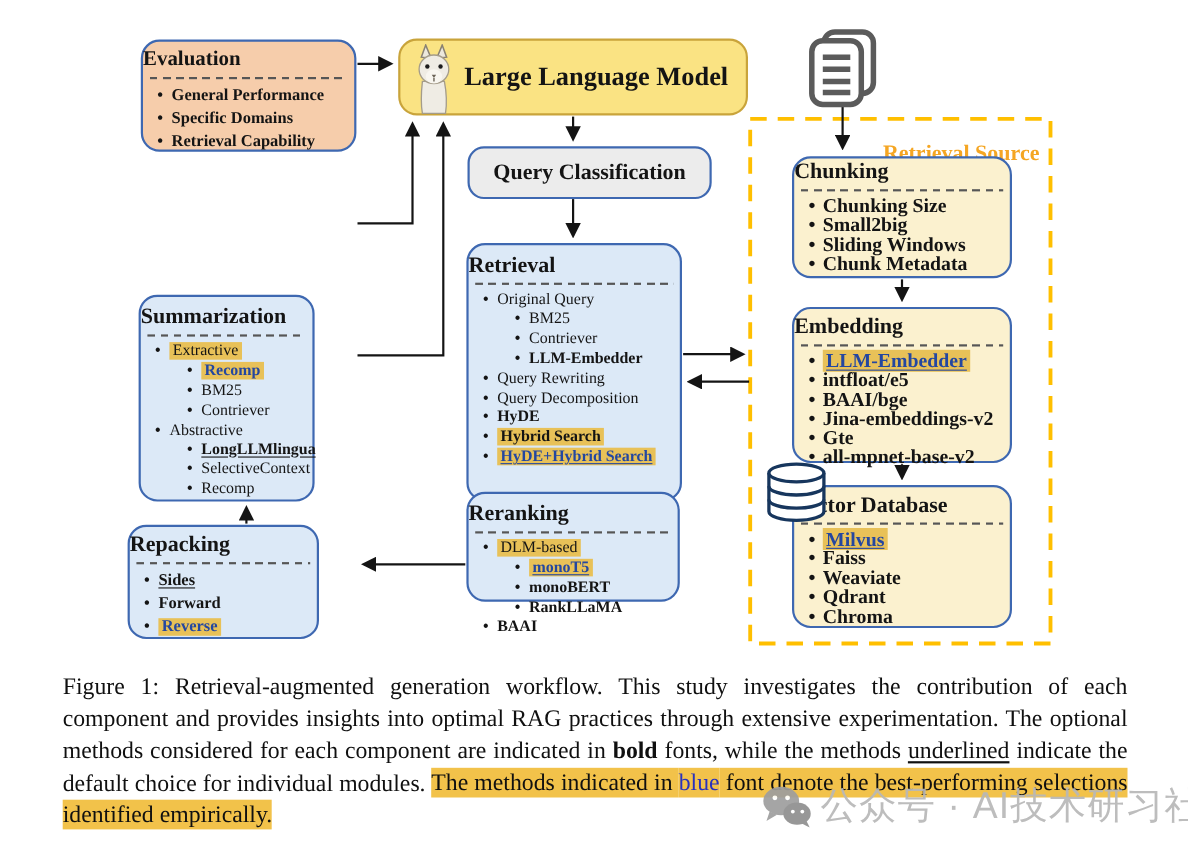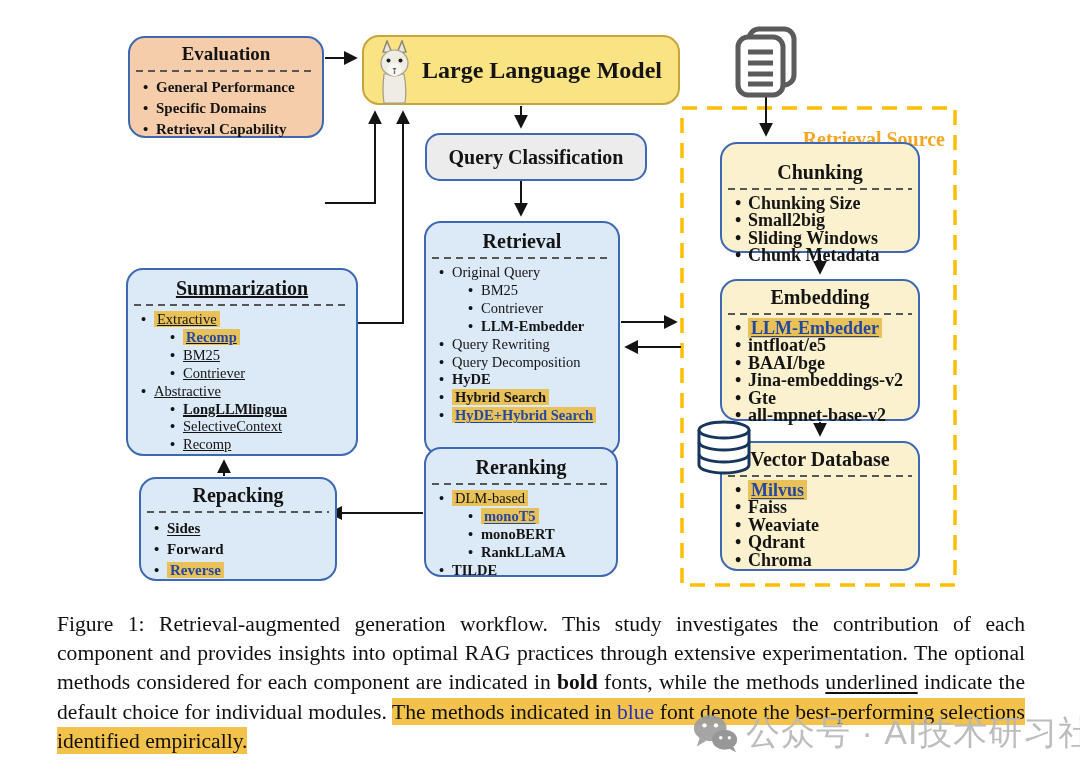--- a/index.html
+++ b/index.html
@@ -6,21 +6,21 @@
   #stage{position:relative;width:1080px;height:774px;background:#fff;overflow:hidden;
          font-family:"Liberation Serif", serif;color:#141414;}
   #overlay{position:absolute;left:0;top:0;z-index:1;}
   .dbox{position:absolute;z-index:2;box-sizing:border-box;
         border:2px solid var(--box-border-blue,#3E68B1);border-radius:17px;
         background:var(--fill-blue,#DCE9F7);}
   .peach{background:var(--fill-peach,#F6CDAB);}
   .green{background:var(--fill-green,#C9E6C0);}
   .cream{background:var(--fill-cream,#FBF1CF);}
   .grayfill{background:var(--fill-gray,#ECECEC);}
-  .ttl{text-align:center;font-weight:bold;font-size:20px;padding-top:6px;line-height:24px;}
+  .ttl{font-weight:bold;font-size:20px;padding-top:6px;line-height:24px;}
   .sep{height:2px;margin:4px 6px 5px 6px;
        background:repeating-linear-gradient(90deg,#565656 0 7px,transparent 7px 12px);}
   .dbox ul{list-style:none;margin:2px 0 0 0;padding:0 4px 0 13px;}
   .dbox li{position:relative;padding-left:13px;font-size:15px;line-height:21px;}
   .dbox li::before{content:"\2022";position:absolute;left:0;font-weight:bold;}
   .dbox li.ind{margin-left:29px;}
   .tight li{font-size:14.5px;line-height:17.9px;}
   .rsbox li{font-size:18px;line-height:17.4px;}
   .itxt.b{font-weight:bold;}
   .itxt.u{text-decoration:underline;text-underline-offset:2px;}
@@ -99,36 +99,36 @@
     <div class="ttl" style="font-size:19px;padding-top:4px">Evaluation</div>
     <div class="sep"></div>
     <ul style="line-height:20.4px">
         <li><span class="itxt b">General Performance</span></li>
         <li><span class="itxt b">Specific Domains</span></li>
         <li><span class="itxt b">Retrieval Capability</span></li>
       </ul>
   </div>
 
 
-  <div class="dbox tight" style="left:126px;top:268px;width:232px;height:188px;text-decoration:underline;">
+  <div class="dbox tight" style="left:126px;top:268px;width:160px;height:188px;">
     <div class="ttl">Summarization</div>
     <div class="sep"></div>
     <ul>
         <li><span class="itxt hl">Extractive</span></li>
         <li class="ind"><span class="itxt b hl blue">Recomp</span></li>
         <li class="ind"><span class="itxt">BM25</span></li>
         <li class="ind"><span class="itxt">Contriever</span></li>
         <li><span class="itxt">Abstractive</span></li>
         <li class="ind"><span class="itxt b u">LongLLMlingua</span></li>
         <li class="ind"><span class="itxt">SelectiveContext</span></li>
         <li class="ind"><span class="itxt">Recomp</span></li>
       </ul>
   </div>
 
-  <div class="dbox" style="left:139px;top:477px;width:198px;height:104px;">
+  <div class="dbox" style="left:116px;top:477px;width:174px;height:104px;">
     <div class="ttl" style="padding-top:4px">Repacking</div>
     <div class="sep"></div>
     <ul>
         <li><span class="itxt b u">Sides</span></li>
         <li><span class="itxt b">Forward</span></li>
         <li><span class="itxt b hl blue">Reverse</span></li>
       </ul>
   </div>
 
   <div class="dbox tight" style="left:424px;top:221px;width:196px;height:235px;">
@@ -140,36 +140,36 @@
         <li class="ind"><span class="itxt">Contriever</span></li>
         <li class="ind"><span class="itxt b">LLM-Embedder</span></li>
         <li><span class="itxt">Query Rewriting</span></li>
         <li><span class="itxt">Query Decomposition</span></li>
         <li><span class="itxt b">HyDE</span></li>
         <li><span class="itxt b hl">Hybrid Search</span></li>
         <li><span class="itxt b u hl blue">HyDE+Hybrid Search</span></li>
       </ul>
   </div>
 
-  <div class="dbox tight" style="left:424px;top:447px;width:194px;height:130px;">
+  <div class="dbox tight" style="left:424px;top:447px;width:194px;height:100px;">
     <div class="ttl">Reranking</div>
     <div class="sep"></div>
     <ul>
         <li><span class="itxt hl">DLM-based</span></li>
         <li class="ind"><span class="itxt b u hl blue">monoT5</span></li>
         <li class="ind"><span class="itxt b">monoBERT</span></li>
         <li class="ind"><span class="itxt b">RankLLaMA</span></li>
-        <li><span class="itxt b">TILDE</span></li>
+        <li><span class="itxt b">BAAI</span></li>
       </ul>
   </div>
 
   <div id="rs-label">Retrieval Source</div>
 
   <div class="dbox cream rsbox" style="left:720px;top:142px;width:200px;height:111px;">
-    <div class="ttl" style="padding-top:16px">Chunking</div>
+    <div class="ttl" style="padding-top:0">Chunking</div>
     <div class="sep"></div>
     <ul>
         <li><span class="itxt b">Chunking Size</span></li>
         <li><span class="itxt b">Small2big</span></li>
         <li><span class="itxt b">Sliding Windows</span></li>
         <li><span class="itxt b">Chunk Metadata</span></li>
       </ul>
   </div>
 
   <div class="dbox cream rsbox" style="left:720px;top:279px;width:200px;height:142px;">

